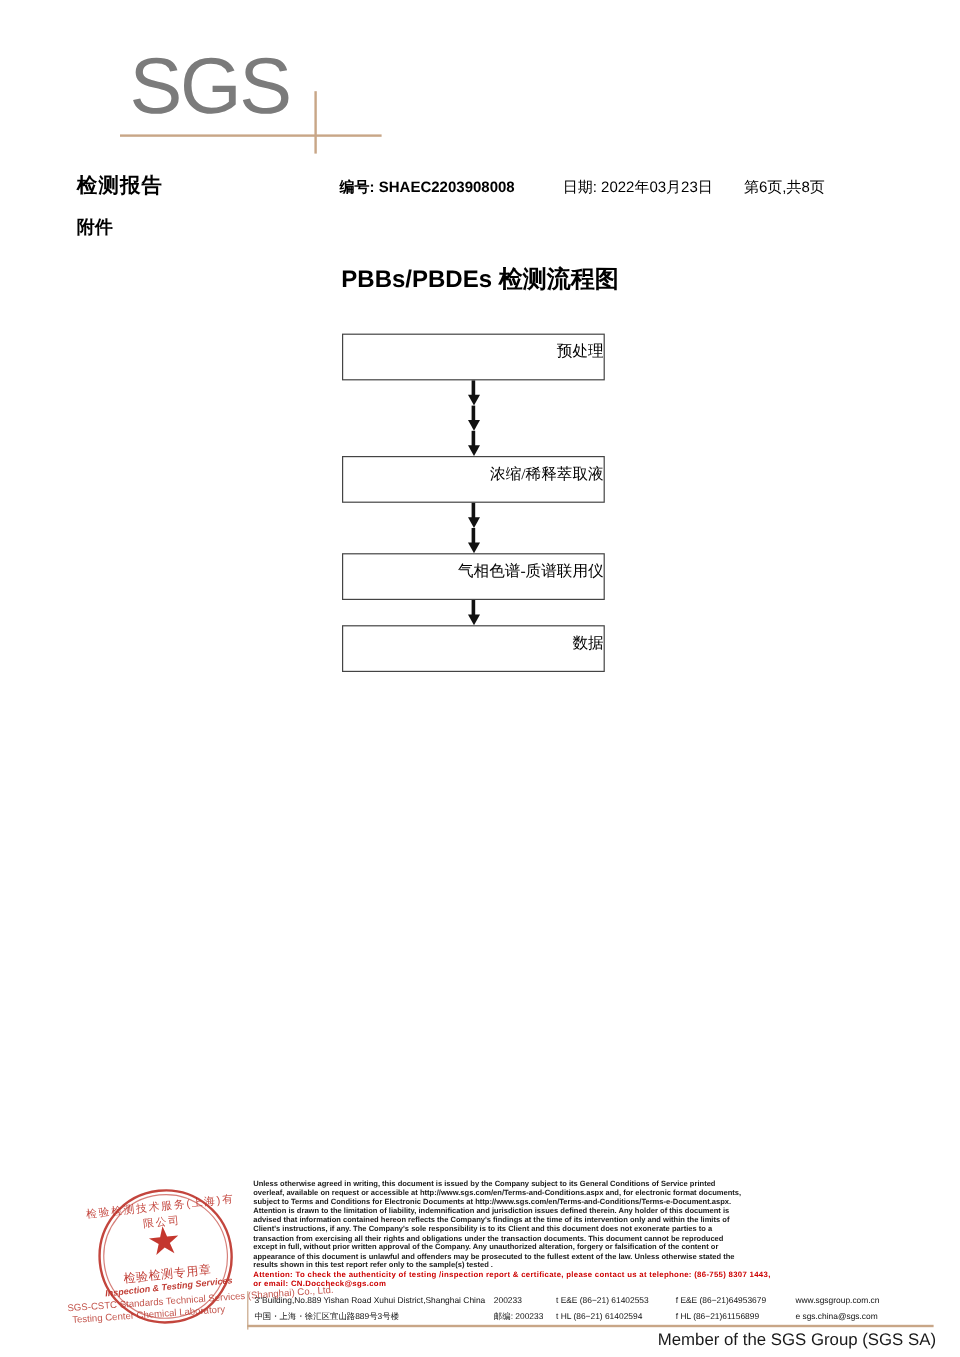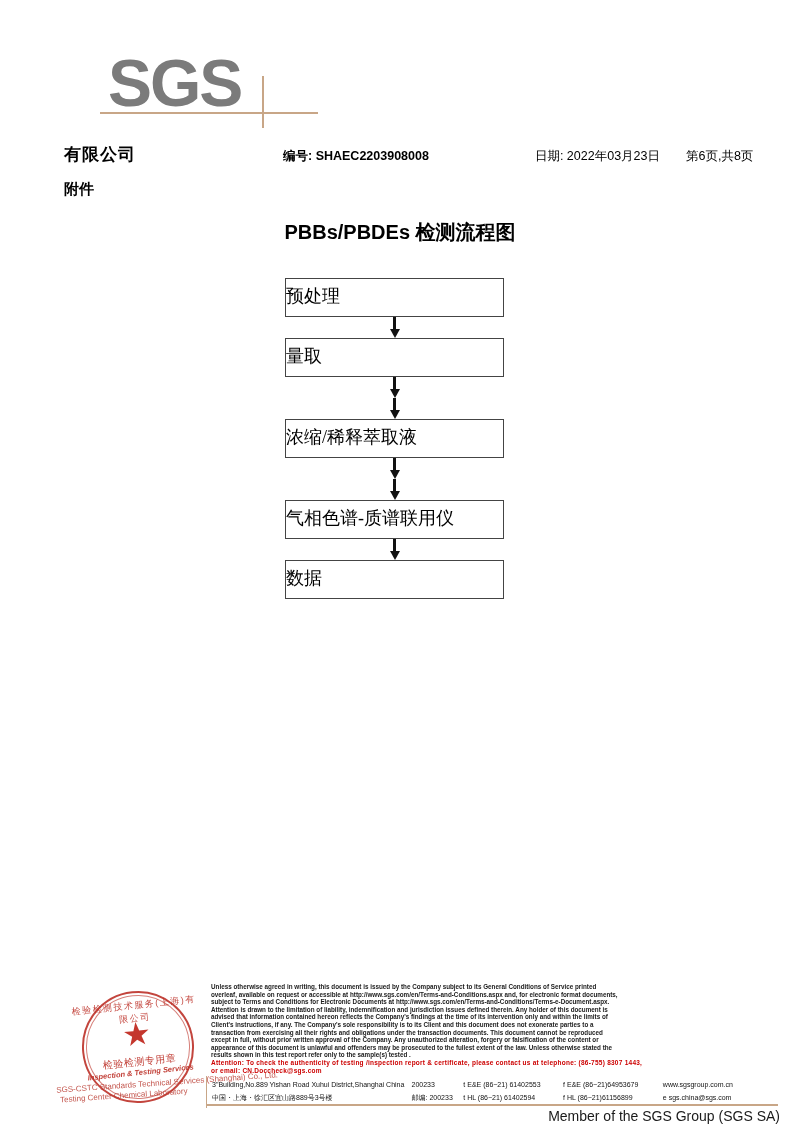--- a/index.html
+++ b/index.html
@@ -19,28 +19,28 @@
   
   .logo-block {
     position: absolute;
     left: 108px;
     top: 38px;
     width: 230px;
     height: 90px;
   }
   .logo-text {
     font-family: "Liberation Sans", "DejaVu Sans", sans-serif;
-    font-weight: bold;
+    font-weight: normal;
     font-size: 66px;
     line-height: 66px;
     letter-spacing: -2px;
     color: #7b7b7b;
     position: absolute;
     left: 0;
-    top: 12px;
+    top: 0;
   }
   .logo-rule {
     position: absolute;
     left: -8px;
     top: 74px;
     width: 218px;
     height: 1.5px;
     background: #c8a687;
   }
   .logo-tick {
@@ -71,21 +71,21 @@
   .meta-row {
     position: absolute;
     left: 283px;
     top: 148px;
     width: 470px;
     font-size: 12.5px;
     display: flex;
     align-items: baseline;
   }
   .meta-no { white-space: nowrap; font-weight: bold; }
-  .meta-date { white-space: nowrap; margin-left: 106px; }
+  .meta-date { white-space: nowrap; margin-left: 40px; }
   .meta-page { white-space: nowrap; margin-left: 26px; }
 
   
   .flow-title {
     position: absolute;
     left: 0;
     top: 219px;
     width: 800px;
     text-align: center;
     font-size: 20px;
@@ -104,22 +104,22 @@
     height: 39px;
     border: 1.3px solid #444;
     background: #fff;
     position: relative;
   }
   .flow-box span {
     position: absolute;
     left: 0;
     top: 5px;
     width: 100%;
-    text-align: left;
-    font-size: 18px;
+    text-align: right;
+    font-size: 13px;
     font-family: "Liberation Serif", "DejaVu Serif", serif;
   }
   .flow-arrow {
     width: 219px;
     height: 21px;
     position: relative;
   }
   .flow-arrow .shaft {
     position: absolute;
     left: 50%;
@@ -310,21 +310,21 @@
 </style>
 </head>
 <body>
 
 <div class="logo-block">
   <div class="logo-text">SGS</div>
   <div class="logo-rule"></div>
   <div class="logo-tick"></div>
 </div>
 
-<div class="doc-title">有限公司</div>
+<div class="doc-title">检测报告</div>
 <div class="doc-subtitle">附件</div>
 
 <div class="meta-row">
   <span class="meta-no">编号: SHAEC2203908008</span>
   <span class="meta-date">日期: 2022年03月23日</span>
   <span class="meta-page">第6页,共8页</span>
 </div>
 
 <div class="flow-title">PBBs/PBDEs 检测流程图</div>
 
@@ -333,25 +333,20 @@
   <div class="flow-item">
     <div class="flow-box">
       <span>预处理</span>
     </div>
   </div>
   <div class="flow-arrow">
       <div class="shaft"></div>
       <div class="head"></div>
     </div>
 
-  <div class="flow-item">
-    <div class="flow-box">
-      <span>量取</span>
-    </div>
-  </div>
   <div class="flow-arrow">
       <div class="shaft"></div>
       <div class="head"></div>
     </div>
 
   <div class="flow-arrow">
       <div class="shaft"></div>
       <div class="head"></div>
     </div>
 

